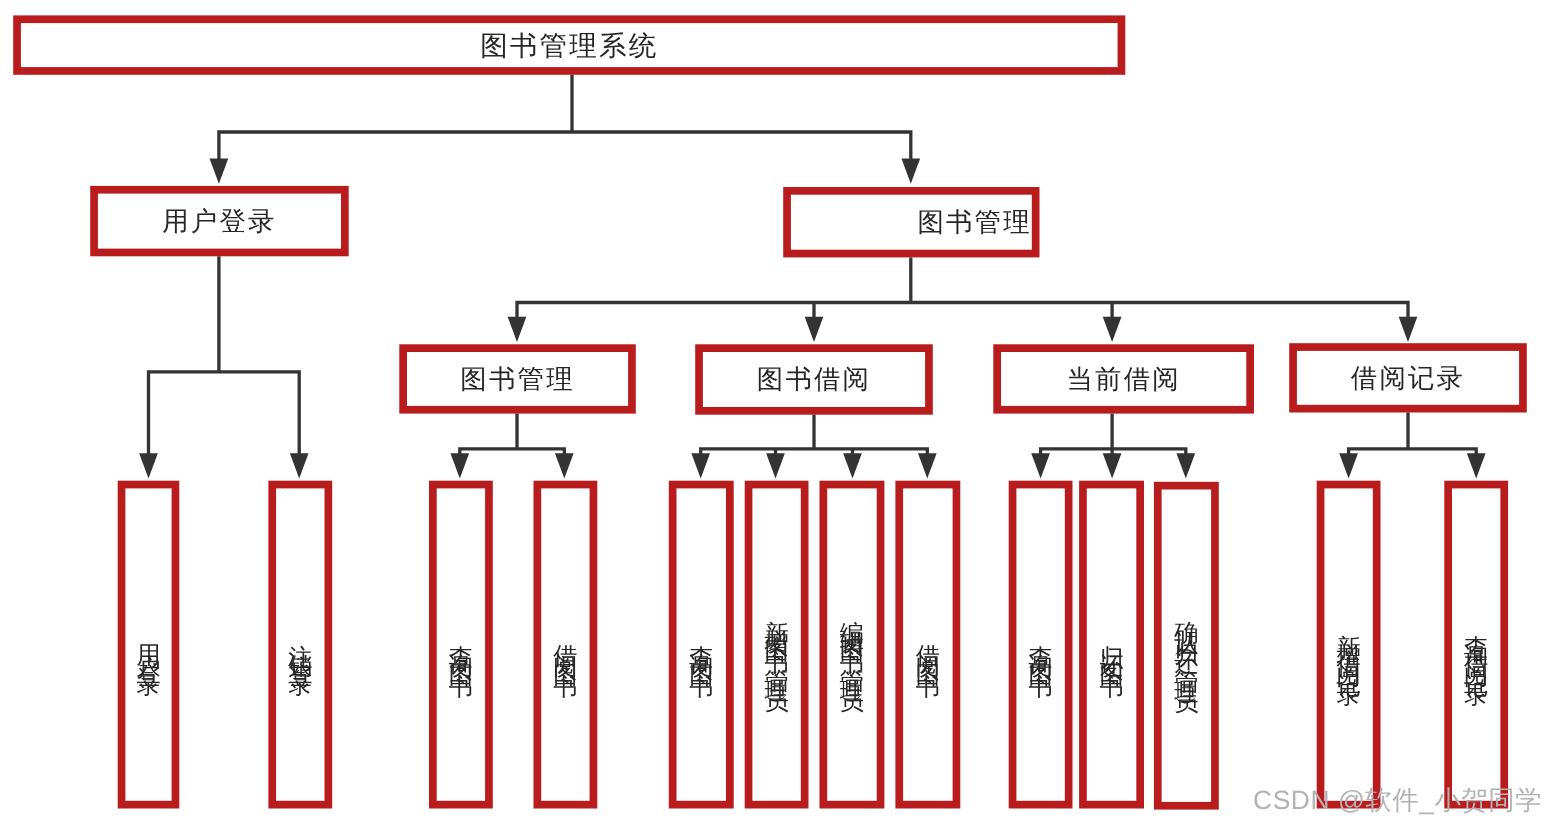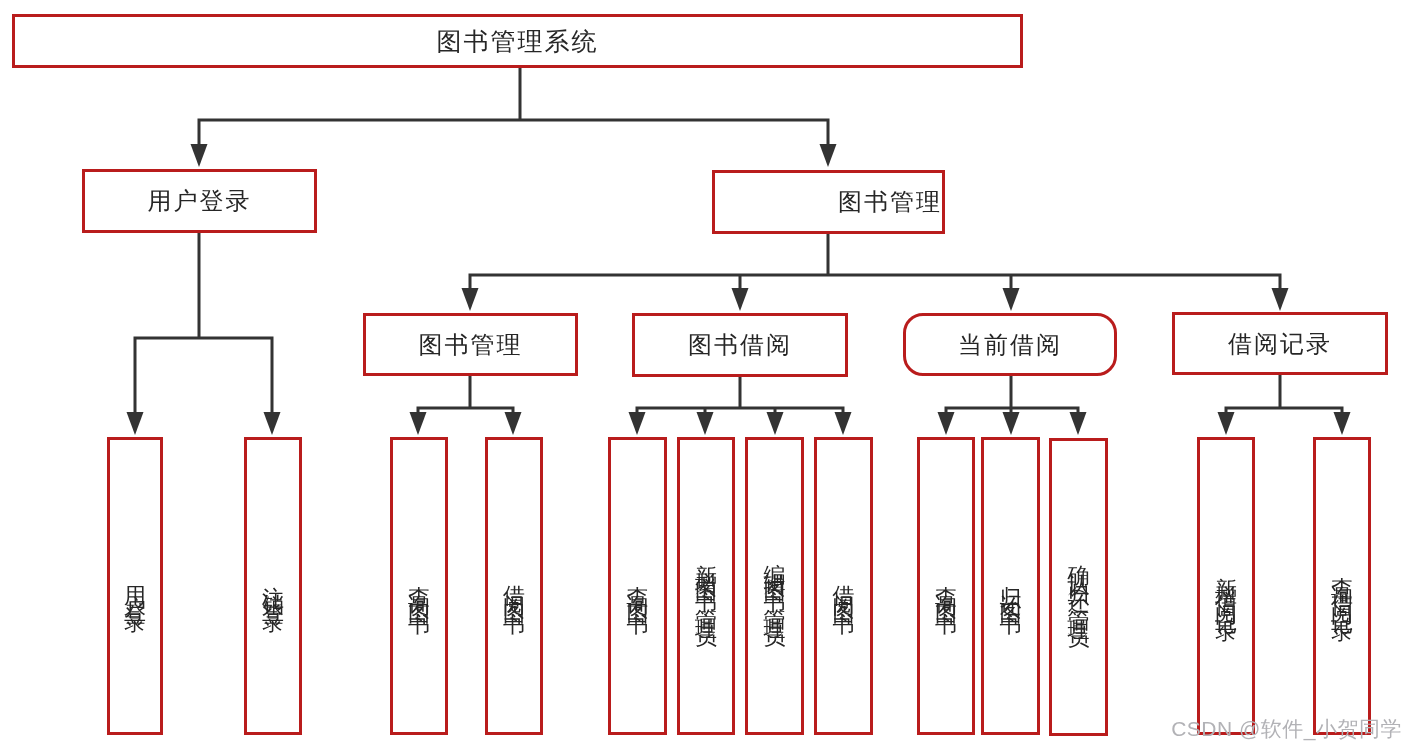--- a/index.html
+++ b/index.html
@@ -19,21 +19,21 @@
     position: absolute;
     left: 0;
     top: 0;
     width: 1405px;
     height: 747px;
   }
   .box {
     position: absolute;
     box-sizing: border-box;
     background: #ffffff;
-    border: 3px solid #b91c1c;
+    border: 7px solid #b91c1c;
     display: flex;
     align-items: center;
     justify-content: center;
     color: #262626;
   }
   .h-label {
     font-size: 24px;
     letter-spacing: 2px;
     white-space: nowrap;
   }
@@ -47,21 +47,21 @@
     text-orientation: mixed;
     font-size: 22px;
     line-height: 1;
     letter-spacing: 9px;
     white-space: nowrap;
   }
   #watermark {
     position: absolute;
     right: 3px;
     bottom: 4px;
-    font-size: 21px;
+    font-size: 24px;
     color: #b2b2b6;
     letter-spacing: 0.5px;
     white-space: nowrap;
     z-index: 5;
   }
 </style>
 </head>
 <body>
 
 <div id="canvas">
@@ -119,21 +119,21 @@
   <div class="box" style="left:712px; top:170px; width:233px; height:64px;justify-content:flex-end;">
     <span class="h-label">图书管理</span>
   </div>
 
   <div class="box" style="left:363px; top:313px; width:215px; height:63px;">
     <span class="h-label">图书管理</span>
   </div>
   <div class="box" style="left:632px; top:313px; width:216px; height:64px;">
     <span class="h-label">图书借阅</span>
   </div>
-  <div class="box" style="left:903px; top:313px; width:214px; height:63px;border-radius:20px;">
+  <div class="box" style="left:903px; top:313px; width:237px; height:63px;">
     <span class="h-label">当前借阅</span>
   </div>
   <div class="box" style="left:1172px; top:312px; width:216px; height:63px;">
     <span class="h-label">借阅记录</span>
   </div>
 
   <div class="box" style="left:107px; top:437px; width:56px; height:298px;">
     <span class="leaf">用户登录</span>
   </div>
   <div class="box" style="left:244px; top:437px; width:58px; height:298px;">

